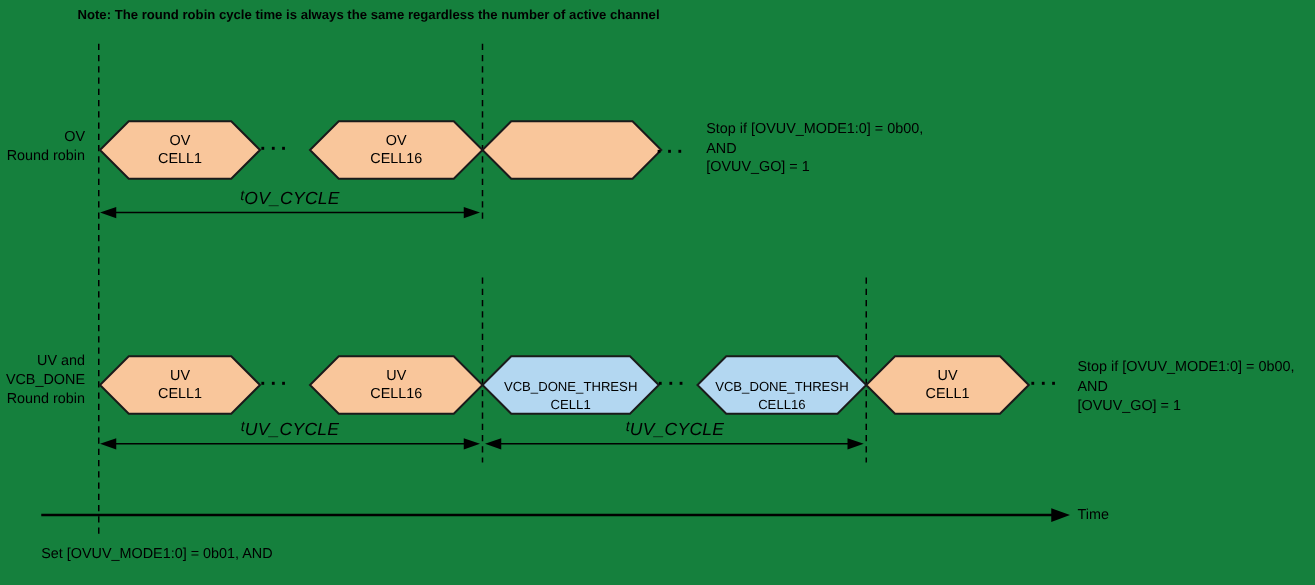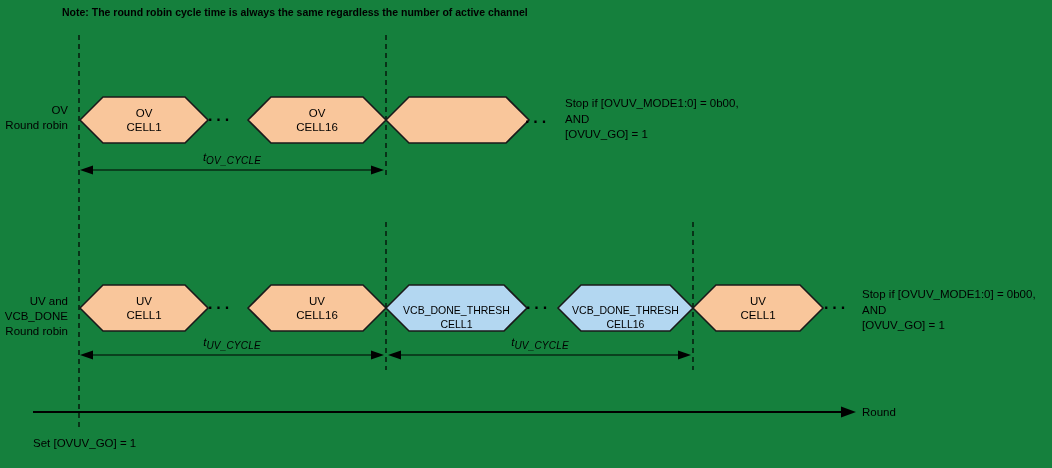--- a/index.html
+++ b/index.html
@@ -8,21 +8,21 @@
   #shapes{position:absolute;left:0;top:0;z-index:1;}
   .txt{position:absolute;z-index:2;font-size:11.5px;line-height:15.5px;white-space:nowrap;}
   .note{font-weight:bold;font-size:10.5px;}
   .rowlabel{text-align:right;line-height:15px;}
   .hextext{display:flex;flex-direction:column;align-items:center;justify-content:center;
            text-align:center;line-height:14px;font-size:11.5px;z-index:2;position:absolute;}
   .hextext.vcb{font-size:10.5px;justify-content:flex-end;}
   .dots{position:absolute;z-index:2;font-weight:bold;font-size:16px;letter-spacing:3px;line-height:16px;}
   .cyclelabel{text-align:center;font-size:11.5px;}
   .cyclelabel i{font-style:italic;}
-  .cyclelabel sub{font-style:italic;font-size:10px;letter-spacing:0.2px;}
+  .cyclelabel sub{font-style:italic;font-size:14px;letter-spacing:0.2px;}
   .reg{}
   .stopblock div{line-height:15.5px;}
   .setblock div{line-height:15.5px;}
 </style>
 </head>
 <body>
 
 <div id="stage">
 
   <svg id="shapes" width="1052" height="468" viewBox="0 0 1052 468">
@@ -66,21 +66,21 @@
     </g>
   </svg>
 
   <div class="txt note" style="left:62px;top:5px;">Note: The round robin cycle time is always the same regardless the number of active channel</div>
 
   <div class="txt rowlabel" style="left:0;top:103px;width:68px;">
     <div>OV</div>
     <div>Round robin</div>
   </div>
 
-  <div class="txt rowlabel" style="left:0;top:282px;width:68px;margin-top:12px;">
+  <div class="txt rowlabel" style="left:0;top:282px;width:68px;">
     <div>UV and</div>
     <div>VCB_DONE</div>
     <div>Round robin</div>
   </div>
 
   <div class="hextext" style="left:80px;top:97px;width:128px;height:46px;">
     <span>OV</span>
     <span>CELL1</span>
   </div>
   <div class="hextext" style="left:248px;top:97px;width:138px;height:46px;">
@@ -131,18 +131,18 @@
     <div><span class="reg">[OVUV_GO]</span><span> = 1</span></div>
   </div>
 
   <div class="txt stopblock" style="left:862px;top:287px;">
     <div><span>Stop if </span><span class="reg">[OVUV_MODE1:0]</span><span> = 0b00,</span></div>
     <div>AND</div>
     <div><span class="reg">[OVUV_GO]</span><span> = 1</span></div>
   </div>
 
   <div class="txt setblock" style="left:33px;top:436px;">
-    <div><span>Set </span><span class="reg">[OVUV_GO]</span><span> = 1</span></div>
+    <div><span>Set </span><span class="reg">[OVUV_MODE1:0]</span><span> = 0b01, AND</span></div>
   </div>
 
-  <div class="txt" style="left:862px;top:405px;">Round</div>
+  <div class="txt" style="left:862px;top:405px;">Time</div>
 
 </div>
 
 </body></html>

